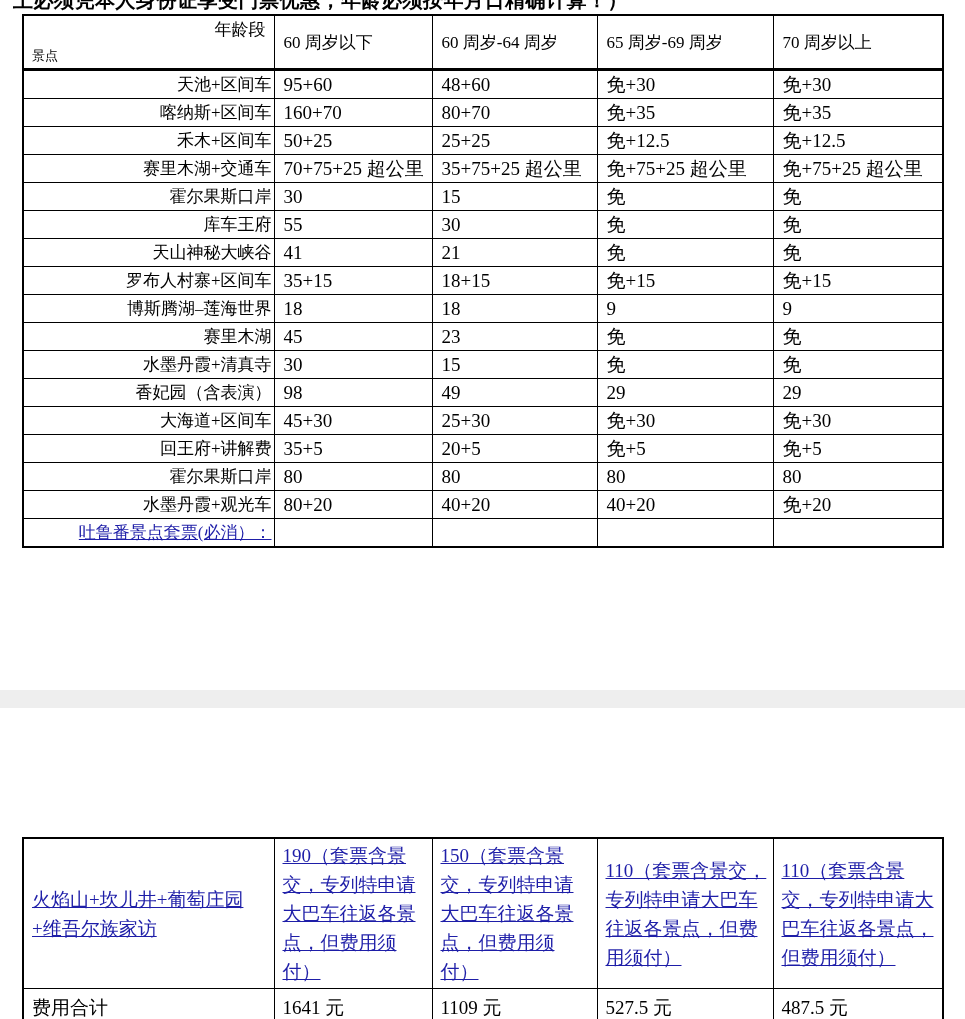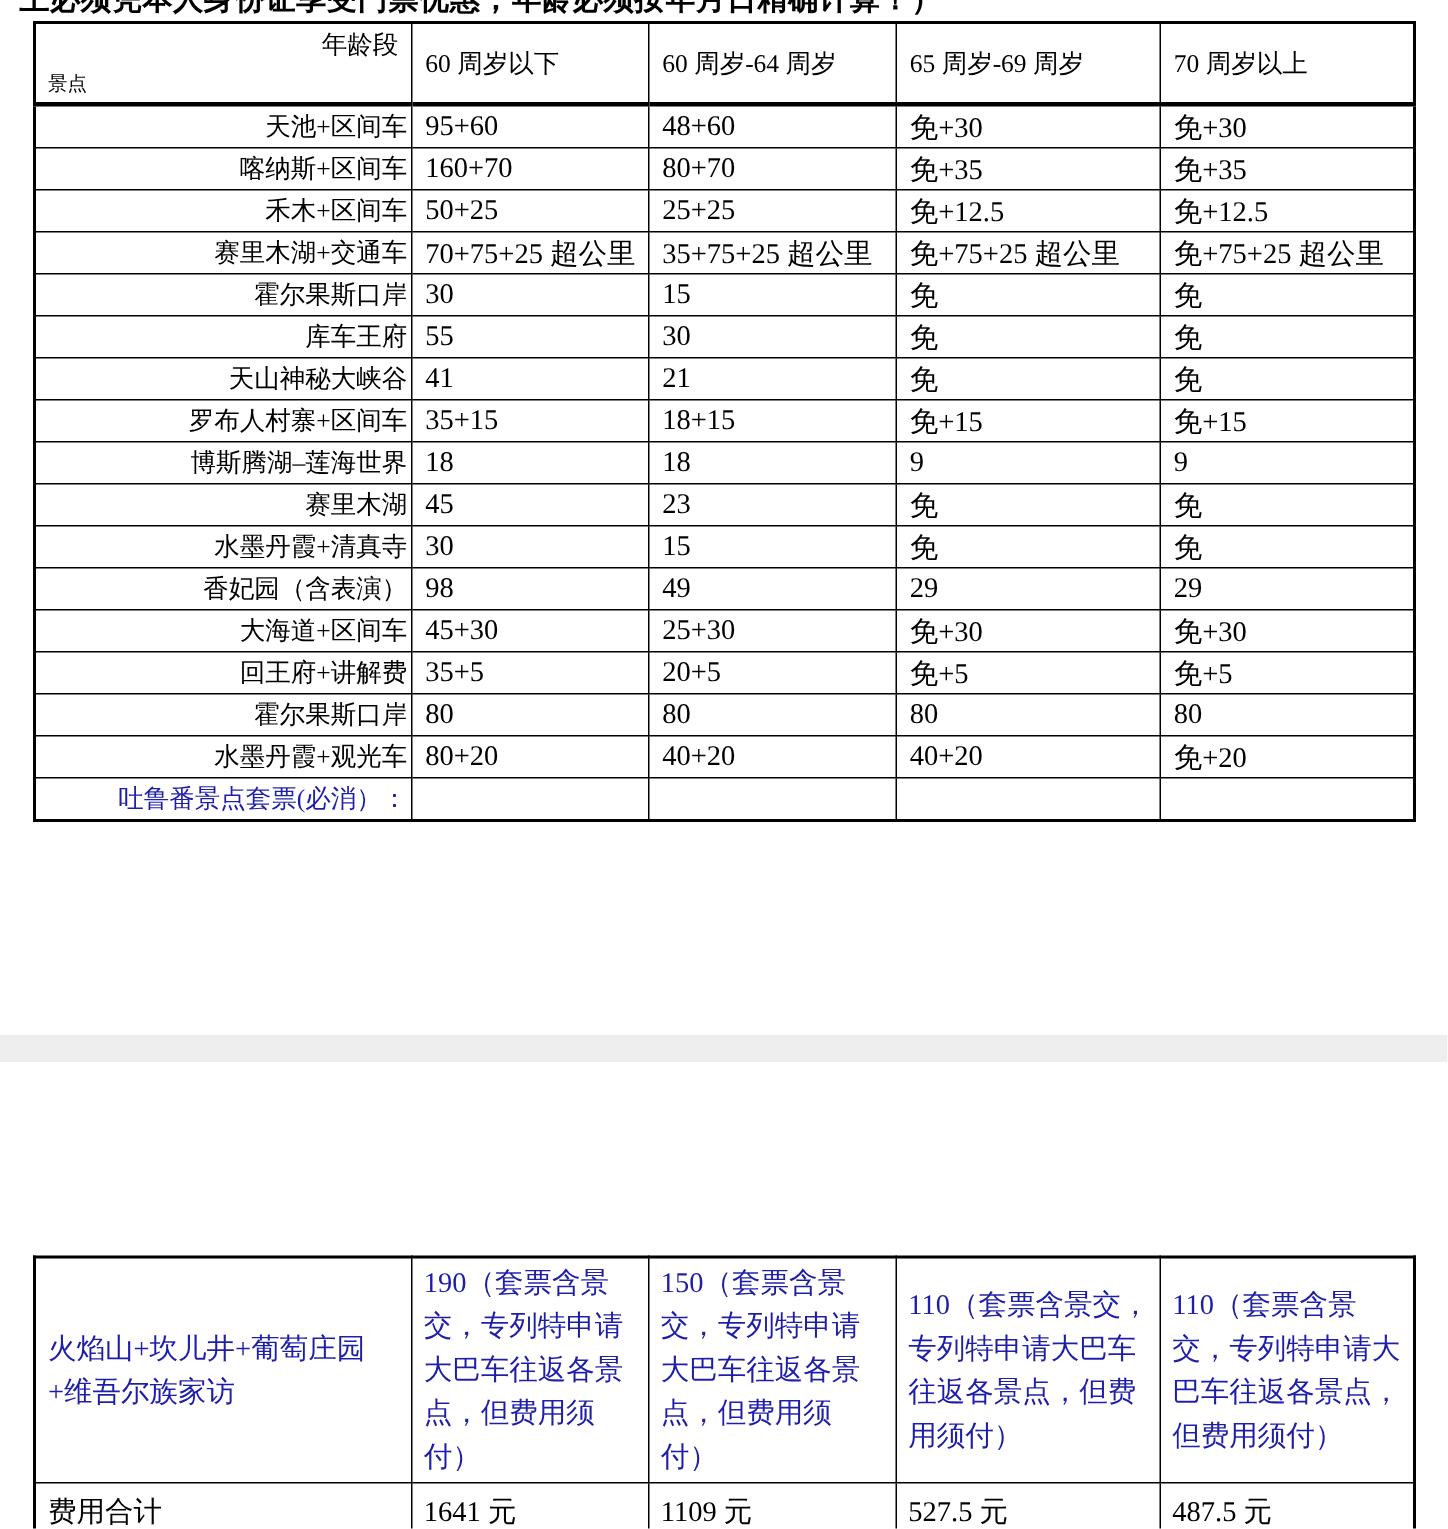--- a/index.html
+++ b/index.html
@@ -41,21 +41,21 @@
   }
   
   .price-table { left: 22px; top: 14px; width: 920px; }
   .price-table thead th { border-bottom: 3px solid #000; font-size: 17px; padding: 0 4px 0 9px; }
   .corner-cell { position: relative; height: 52px; padding: 0; text-decoration: underline; }
   .corner-top  { position: absolute; top: 2px;  right: 8px; font-size: 17px; }
   .corner-bottom { position: absolute; bottom: 3px; left: 8px; font-size: 13px; }
   .price-table tbody td { height: 27px; }
   .price-table .name-cell  { font-size: 17px; padding: 0 2px 0 8px; text-align: right; }
   .price-table .value-cell { font-size: 19px; padding: 0 2px 0 9px; }
-  .accent { color: var(--accent, #1e1ea8); }
+  .accent { color: var(--accent, #1e1ea8); text-decoration: underline; }
   
   .gray-band {
     position: absolute;
     left: 0; top: 690px;
     width: 965px; height: 18px;
     background: var(--band, #eeeeee);
   }
   
   .package-table { left: 22px; top: 837px; width: 920px; }
   .package-table td { padding: 2px 5px 2px 8px; }

